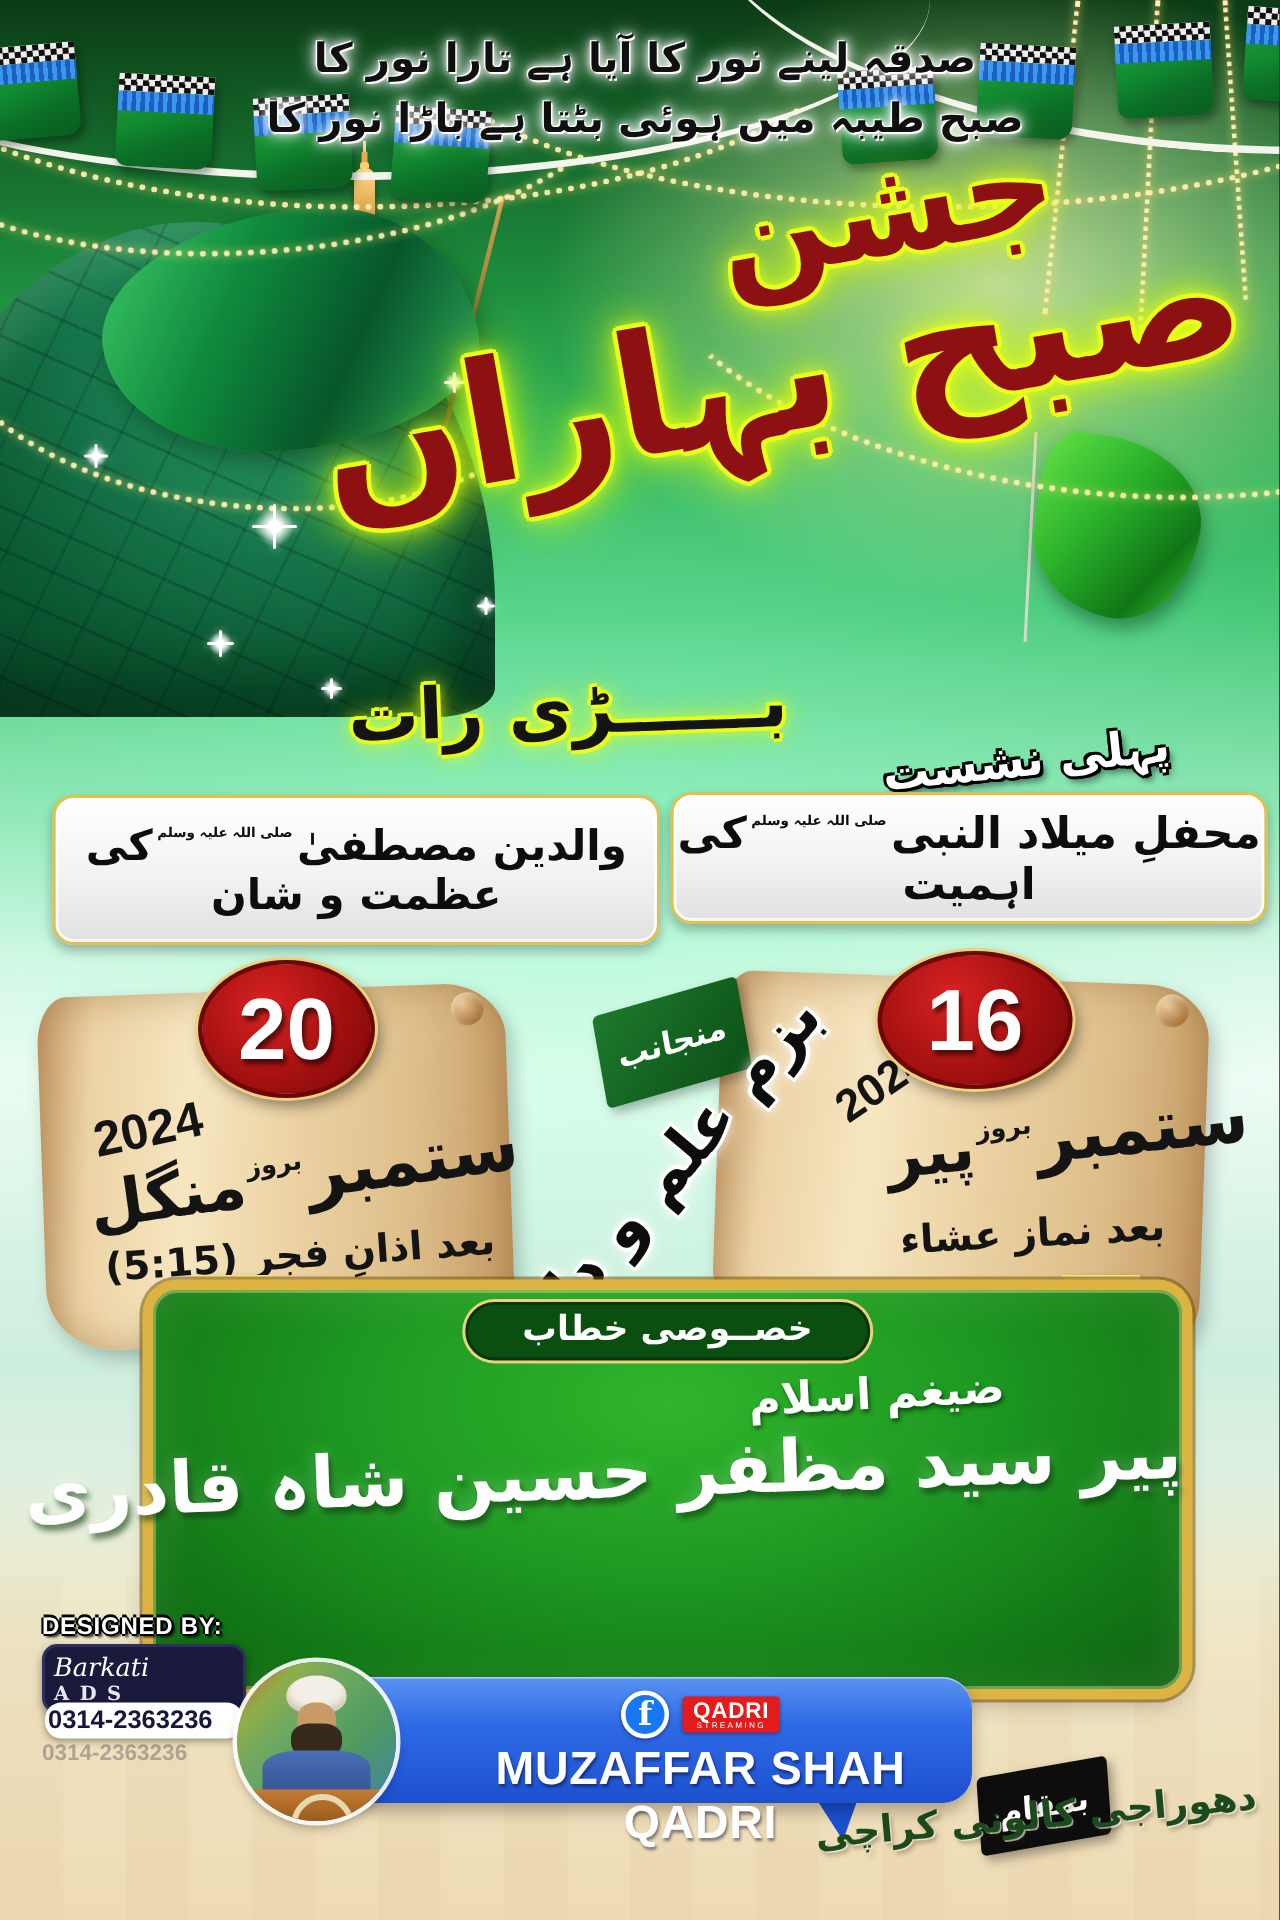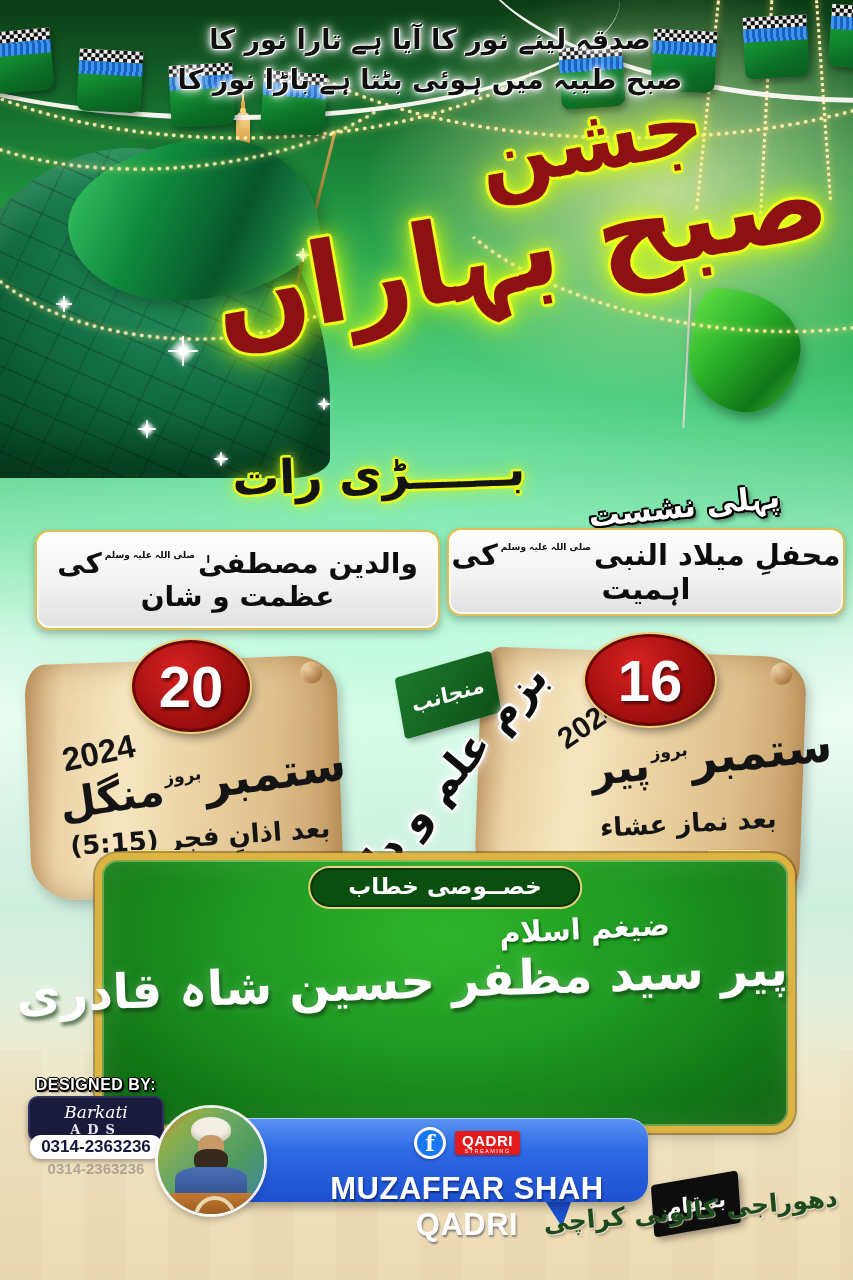--- a/index.html
+++ b/index.html
@@ -127,21 +127,21 @@
   .khitab { position:absolute; left:50%; top:8px; transform:translateX(-50%); z-index:9;
     background:#0a4f10; border:2px solid #063509; box-shadow:0 0 0 2px #ecd27a; border-radius:999px;
     padding:3px 36px 6px; color:#fff; font-size:23px; font-weight:bold; white-space:nowrap; }
   .honor { position:absolute; right:118px; top:52px; z-index:9; color:#fff; font-size:29px; font-weight:bold;
     transform:rotate(-3deg); text-shadow:1px 2px 3px rgba(0,40,0,.7); white-space:nowrap; }
   .speaker { position:absolute; left:0; top:92px; width:100%; z-index:9; text-align:center;
     font-size:48px; font-weight:bold; color:#fff; transform:rotate(-2deg); white-space:nowrap;
     text-shadow:2px 4px 4px rgba(0,50,0,.6), 0 0 12px rgba(255,255,255,.25); }
 
   
-  .designed { left:28px; top:1076px; width:136px; z-index:9; text-align:center; font-family:"Liberation Sans", sans-serif; }
+  .designed { left:28px; top:1076px; width:136px; z-index:9; font-family:"Liberation Sans", sans-serif; }
   .dlabel { font-size:16px; font-weight:bold; color:#fff; letter-spacing:.5px;
     text-shadow:1.5px 0 0 #000, -1.5px 0 0 #000, 0 1.5px 0 #000, 0 -1.5px 0 #000, 2px 2px 2px #000; }
   .navybox { margin-top:2px; background:#191a3c; border-radius:10px; border:2px solid #2e2f5e; padding:1px 6px 3px;
     box-shadow:0 3px 6px rgba(0,0,0,.4); }
   .barkati { font-family:"DejaVu Serif", serif; font-style:italic; color:#fff; font-size:17px; line-height:26px; }
   .adsword { color:#e8e8f8; font-size:13px; letter-spacing:7px; font-family:"DejaVu Serif", serif; font-weight:bold; margin-top:-3px; }
   .phonepill { position:relative; margin:-7px 2px 0; background:#fff; border-radius:11px; padding:2px 2px;
     color:#16173a; font-weight:bold; font-size:17px; box-shadow:0 2px 5px rgba(0,0,0,.35); }
   .phoneghost { margin-top:1px; color:rgba(25,26,60,.30); font-weight:bold; font-size:15px; }
 
@@ -151,21 +151,21 @@
     box-shadow:0 5px 10px rgba(0,0,0,.28), inset 0 1px 0 rgba(255,255,255,.55);
     color:#fff; font-family:"Liberation Sans", sans-serif; padding-left:58px; }
   .bluerow1 { display:flex; align-items:center; justify-content:center; gap:9px; margin-top:9px; }
   .fbcircle { width:32px; height:32px; border-radius:50%; background:#1877f2; border:3px solid #fff;
     display:flex; align-items:center; justify-content:center; color:#fff; font-weight:bold; font-size:22px;
     font-family:"DejaVu Serif", serif; box-shadow:0 1px 3px rgba(0,0,30,.4); }
   .livebadge { background:#e31b1b; border-radius:3px; padding:2px 7px 1px; text-align:center; line-height:1; box-shadow:0 1px 3px rgba(0,0,30,.4); }
   .livebadge .lv { font-size:15px; font-weight:bold; letter-spacing:.5px; }
   .livebadge .st { font-size:5.5px; letter-spacing:1.5px; margin-top:1px; }
   .bname1 { font-size:27px; font-weight:bold; text-shadow:1px 2px 2px rgba(0,0,40,.45); }
-  .bname2 { font-size:31px; font-weight:bold; text-align:center; margin-top:12px; letter-spacing:.5px;
+  .bname2 { font-size:31px; font-weight:bold; text-align:center; margin-top:2px; letter-spacing:.5px;
     text-shadow:1px 2px 2px rgba(0,0,40,.45); }
   .tail { left:548px; top:1199px; width:0; height:0; z-index:8;
     border-left:10px solid transparent; border-right:18px solid transparent; border-top:28px solid #1c50cf; transform:skewX(16deg); }
 
   
   .avatar { left:158px; top:1108px; width:106px; height:106px; z-index:10; border-radius:50%; overflow:hidden;
     background:linear-gradient(135deg,#d94f2b 0%,#8fae4a 20%,#6da863 38%,#4f9b5e 62%,#3f7fae 100%);
     box-shadow:0 0 0 3px rgba(255,255,255,.9), 0 4px 8px rgba(0,0,0,.35); }
   .turban { position:absolute; left:33px; top:9px;  width:40px; height:26px; background:#f3efe6; border-radius:50% 50% 45% 45%; box-shadow:inset 0 -4px 5px #cfc9b8; }
   .face   { position:absolute; left:40px; top:27px; width:26px; height:24px; background:#c89a66; border-radius:45%; }

